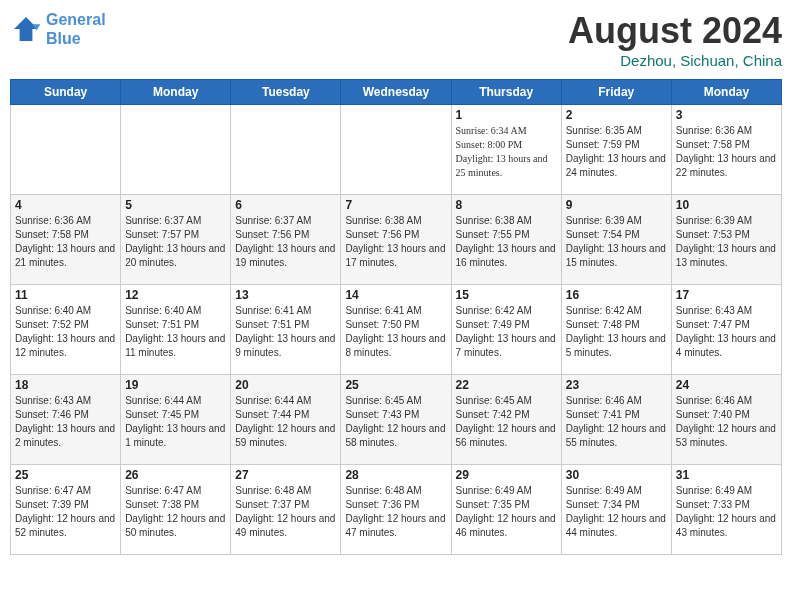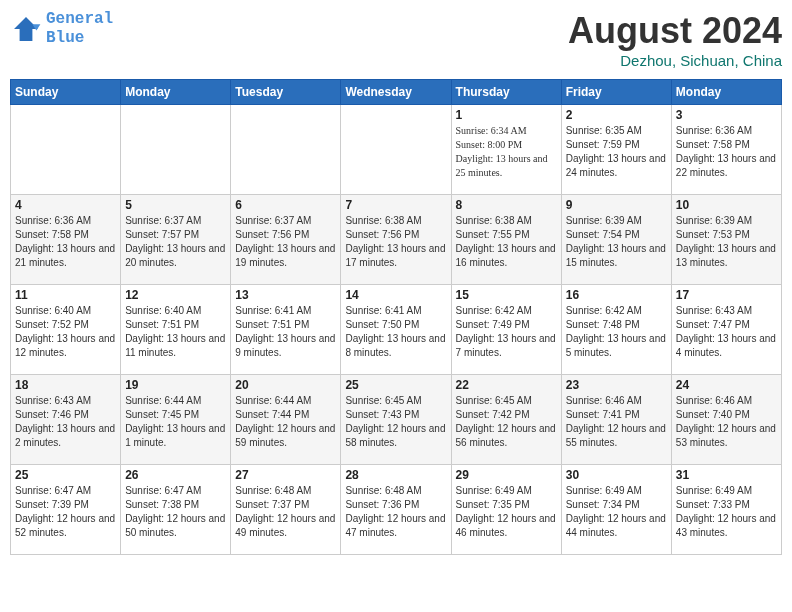--- a/index.html
+++ b/index.html
@@ -19,21 +19,20 @@
     .logo {
       display: flex;
       align-items: center;
       gap: 4px;
     }
     .logo-text {
       font-size: 16px;
       font-weight: bold;
       color: #1a3a5c;
       line-height: 1.2;
-      font-family: Liberation Mono, monospace;
     }
     .logo-text span {
       color: #4a90d9;
     }
     .logo-icon {
       width: 32px;
       height: 32px;
     }
     .title-block {
       text-align: right;
@@ -49,21 +48,21 @@
     }
     .calendar {
       width: 100%;
       border-collapse: collapse;
       font-size: 11px;
     }
     .calendar thead th {
       background: #2a6ebb;
       color: #fff;
       padding: 5px 4px;
-      text-align: left;
+      text-align: center;
       font-size: 12px;
       border: 1px solid #1a5aaa;
     }
     .calendar tbody td {
       border: 1px solid #ccc;
       vertical-align: top;
       padding: 3px 4px;
       width: calc(100% / 7);
       min-height: 80px;
       height: 90px;

